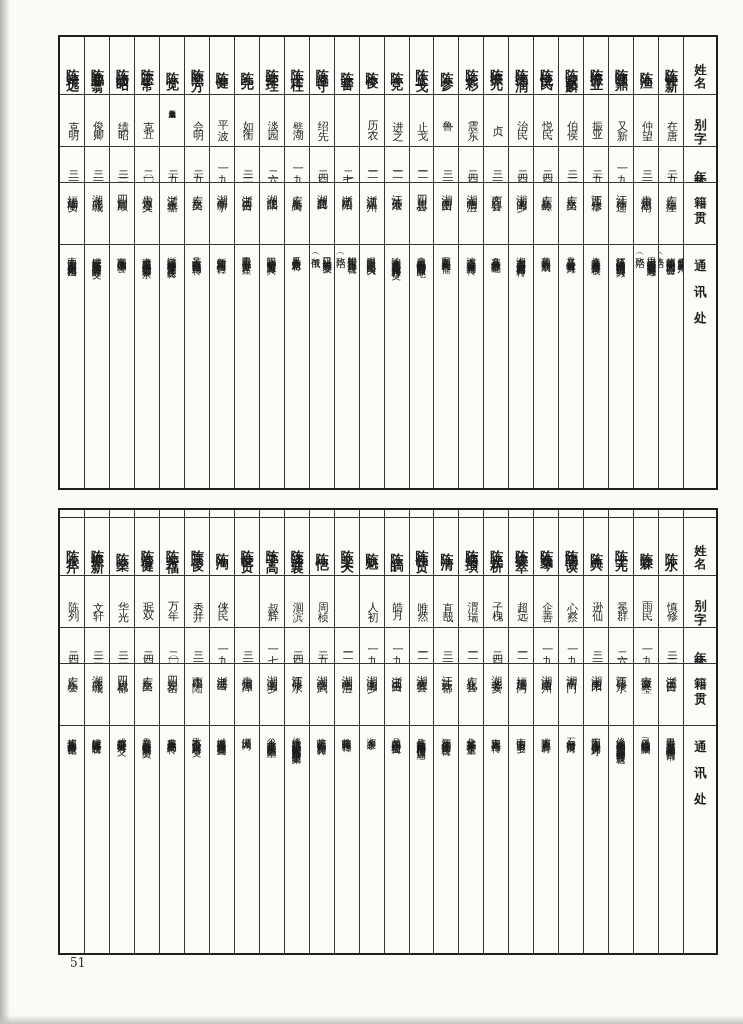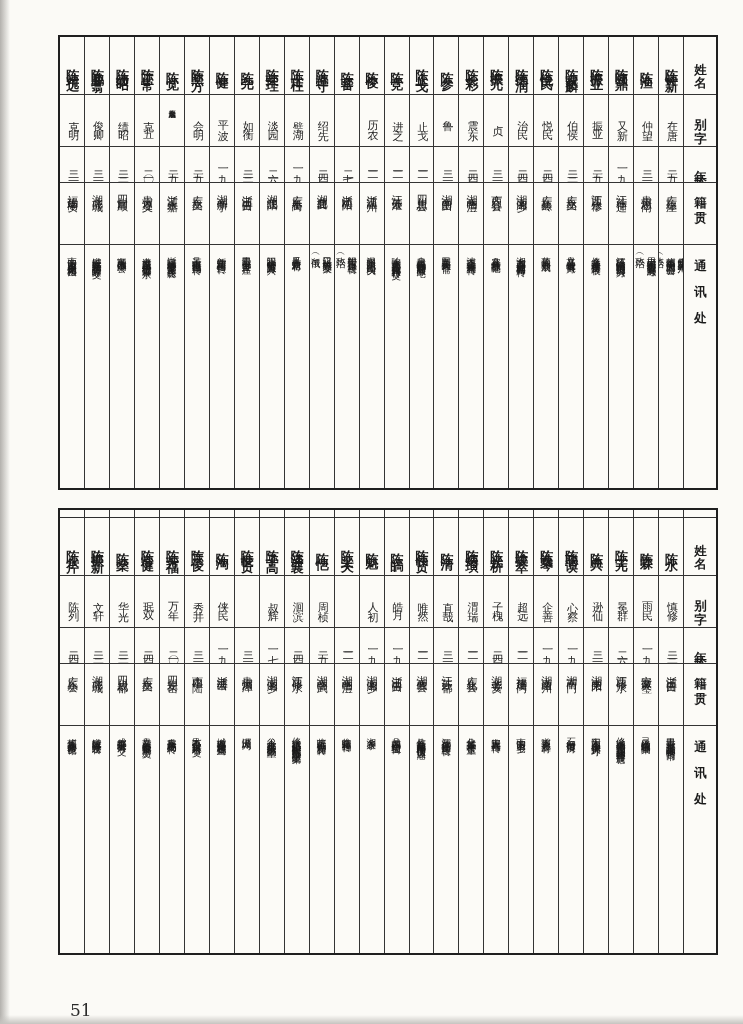--- a/index.html
+++ b/index.html
@@ -39,21 +39,21 @@
         inline-size:34px;white-space:normal;}
   .age-t{font-size:11px;letter-spacing:3px;}
   .origin-t{font-size:11px;letter-spacing:2px;line-height:13px;}
   .addr-t{font-size:9.5px;letter-spacing:1px;line-height:11.5px;white-space:pre-line;}
   .hdr-t{font-weight:700;font-size:12.5px;}
   .hdr-name,.hdr-zi{letter-spacing:13px;}
   .hdr-age{letter-spacing:5px;}
   .hdr-origin{letter-spacing:15px;}
   .hdr-addr{letter-spacing:26px;}
   .page-num{position:absolute;left:70px;top:956px;
-        font-family:"DejaVu Serif",serif;font-size:17px;color:#2a2a2a;margin-top:44px;}
+        font-family:"DejaVu Serif",serif;font-size:12px;color:#2a2a2a;}
 </style>
 </head>
 <body>
 
 <div class="page">
   <div class="sheet"></div>
 
   <div class="table upper">
     <div class="col header-col">
       <div class="cell c-name">

